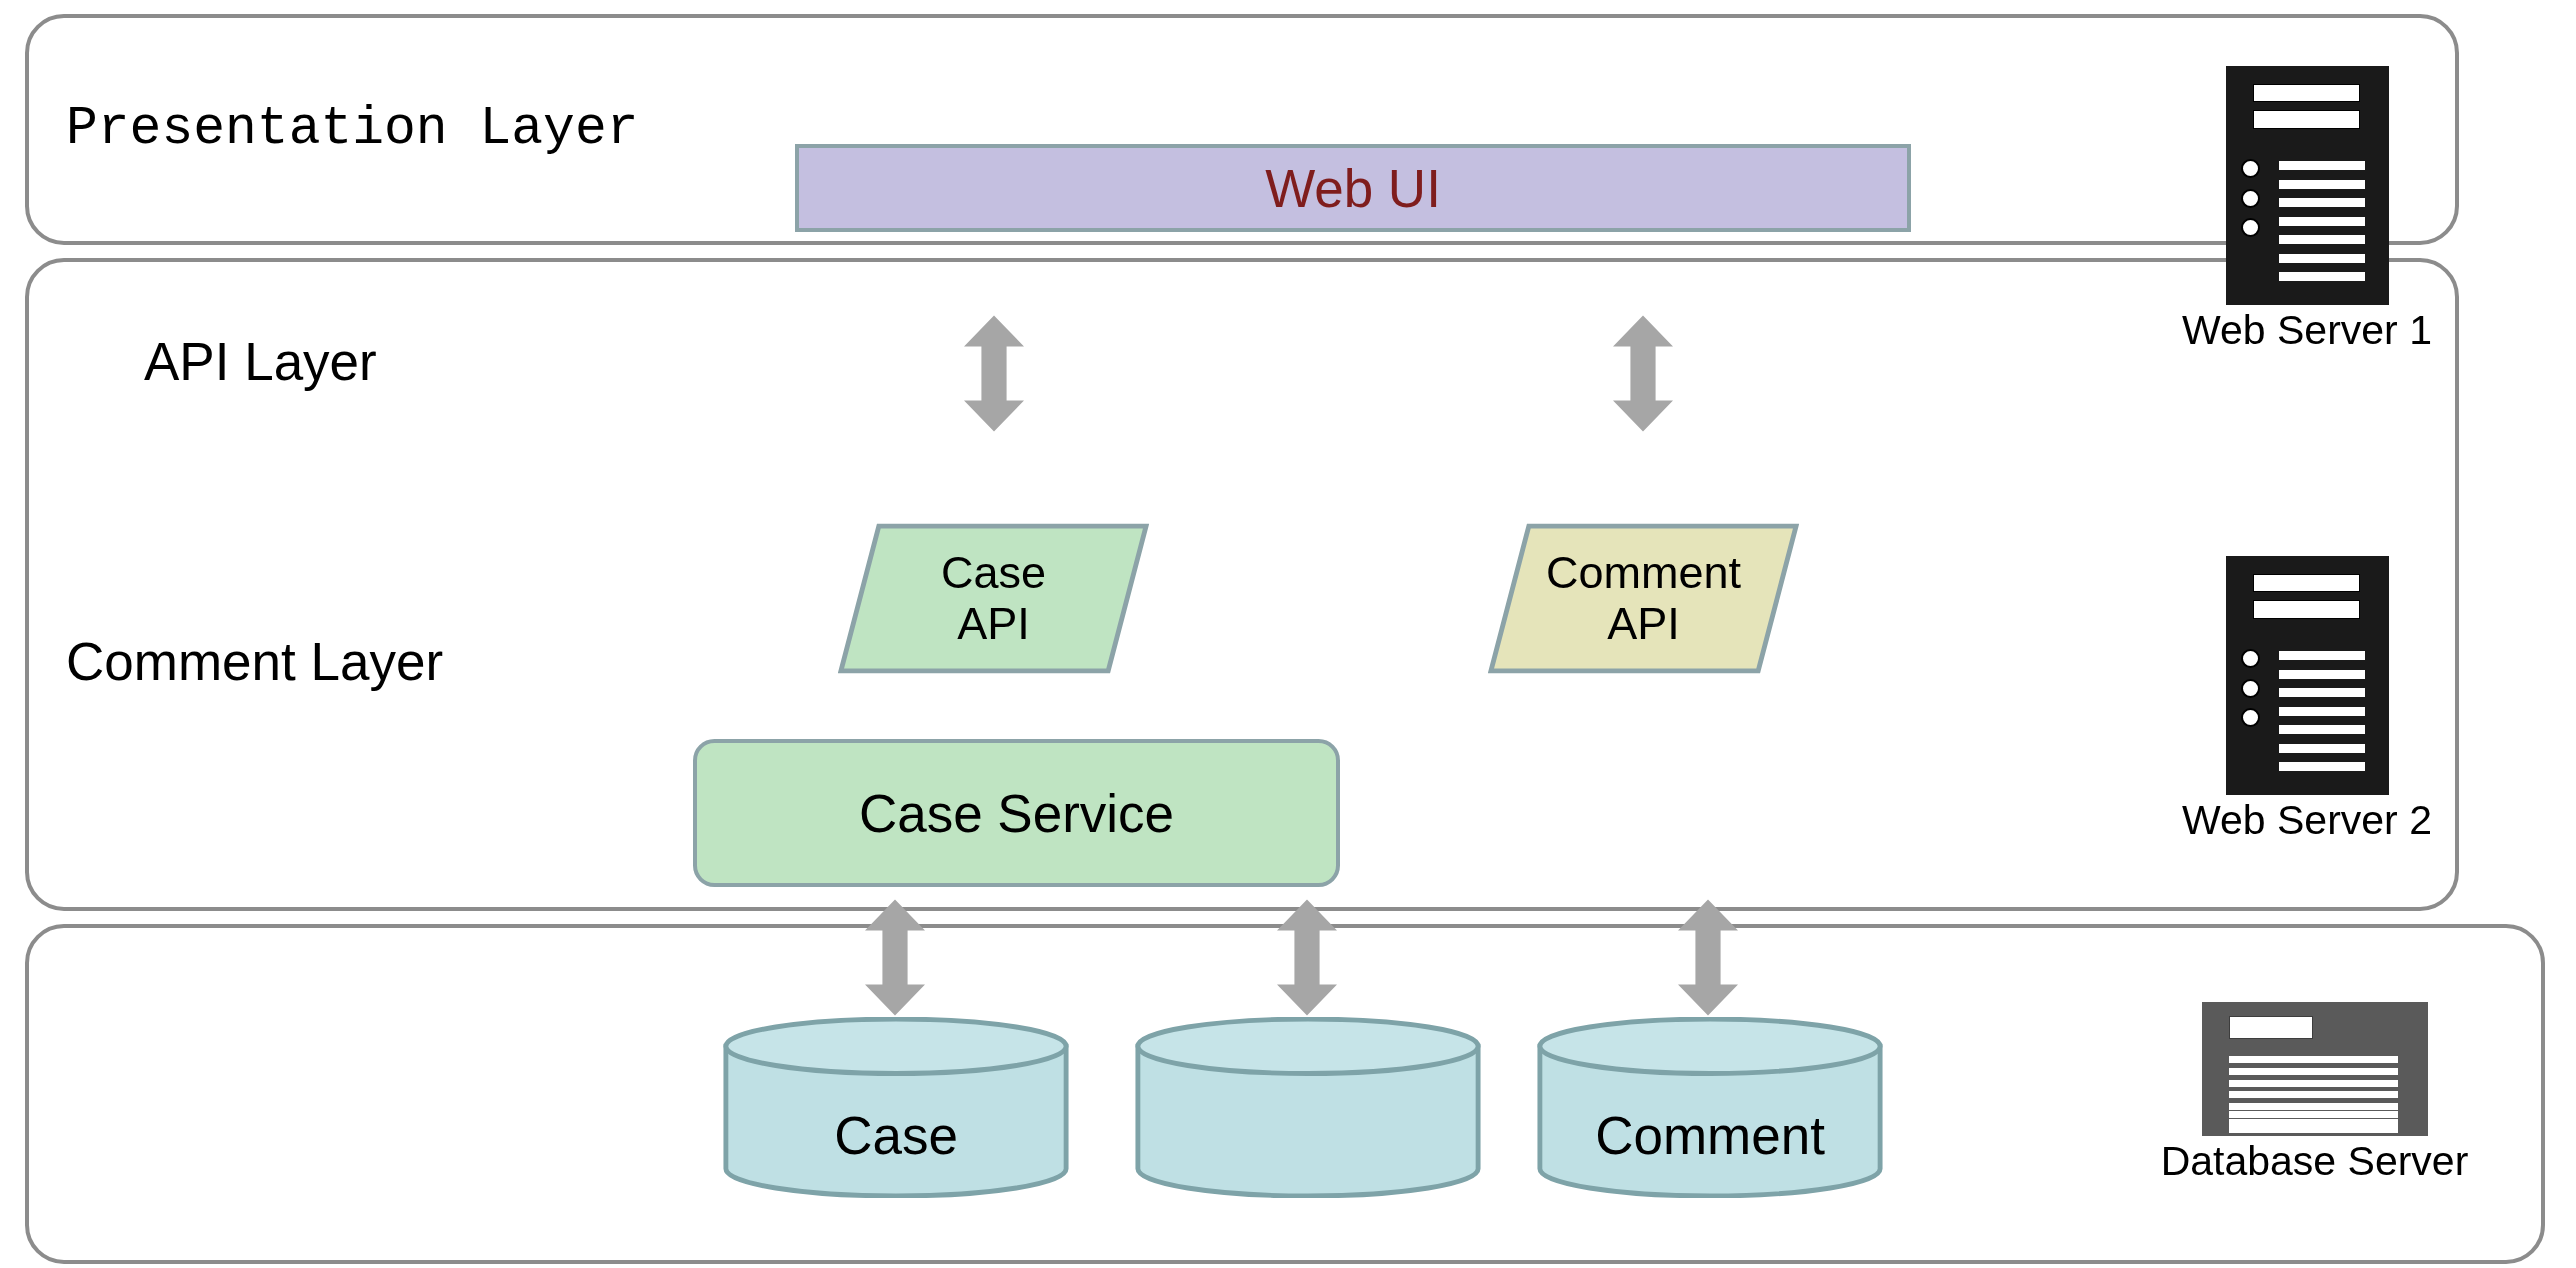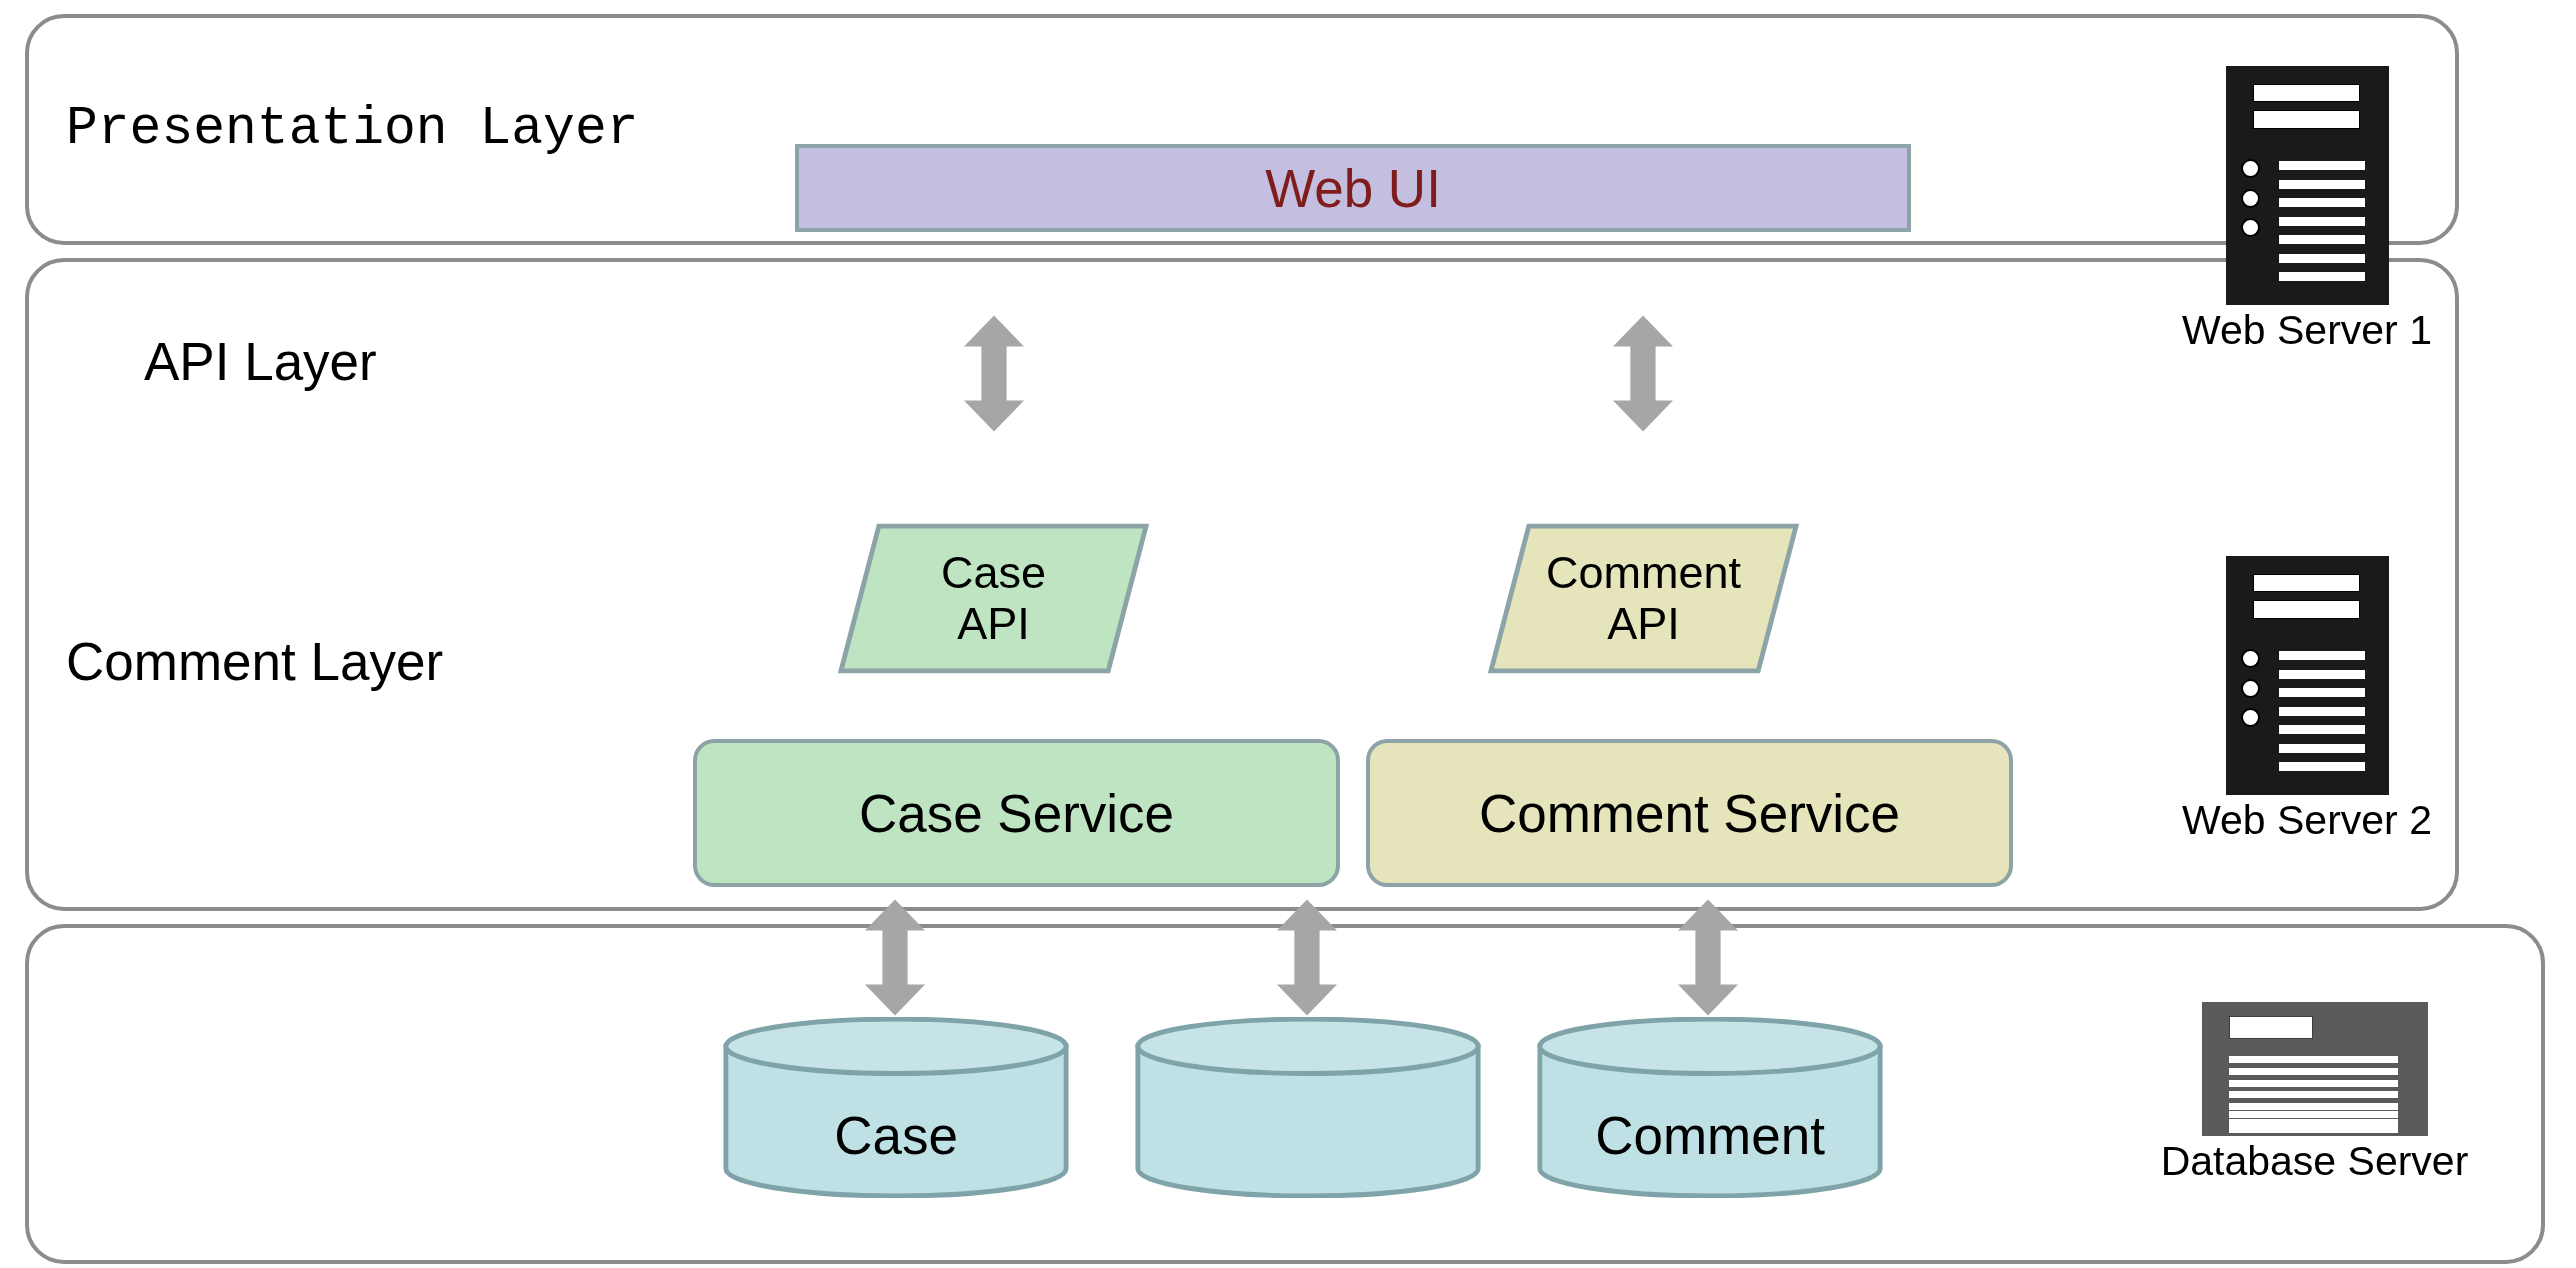--- a/index.html
+++ b/index.html
@@ -269,23 +269,20 @@
   <div class="api-shape" id="api-comment">
     <svg width="311" height="151" viewBox="0 0 320 155" xmlns="http://www.w3.org/2000/svg">
       <polygon points="42,3 317,3 278,152 3,152" fill="#e5e4ba" stroke="#8ca3a8" stroke-width="5"></polygon>
     </svg>
     <span class="shape-label">Comment
 API</span>
   </div>
 
   <div class="service-box" id="service-case">
     <span class="shape-label">Case Service</span>
-  </div>
-  <div class="service-box" id="service-comment">
-    <span class="shape-label">Comment Service</span>
   </div>
 
   <div class="arrow-vert" id="arrow-case-db">
     <svg width="60" height="117" viewBox="0 0 62 120" xmlns="http://www.w3.org/2000/svg">
       <polygon points="31,0 62,32 44,32 44,88 62,88 31,120 0,88 18,88 18,32 0,32" fill="#a6a6a6"></polygon>
     </svg>
   </div>
   <div class="arrow-vert" id="arrow-material-db">
     <svg width="60" height="117" viewBox="0 0 62 120" xmlns="http://www.w3.org/2000/svg">
       <polygon points="31,0 62,32 44,32 44,88 62,88 31,120 0,88 18,88 18,32 0,32" fill="#a6a6a6"></polygon>

